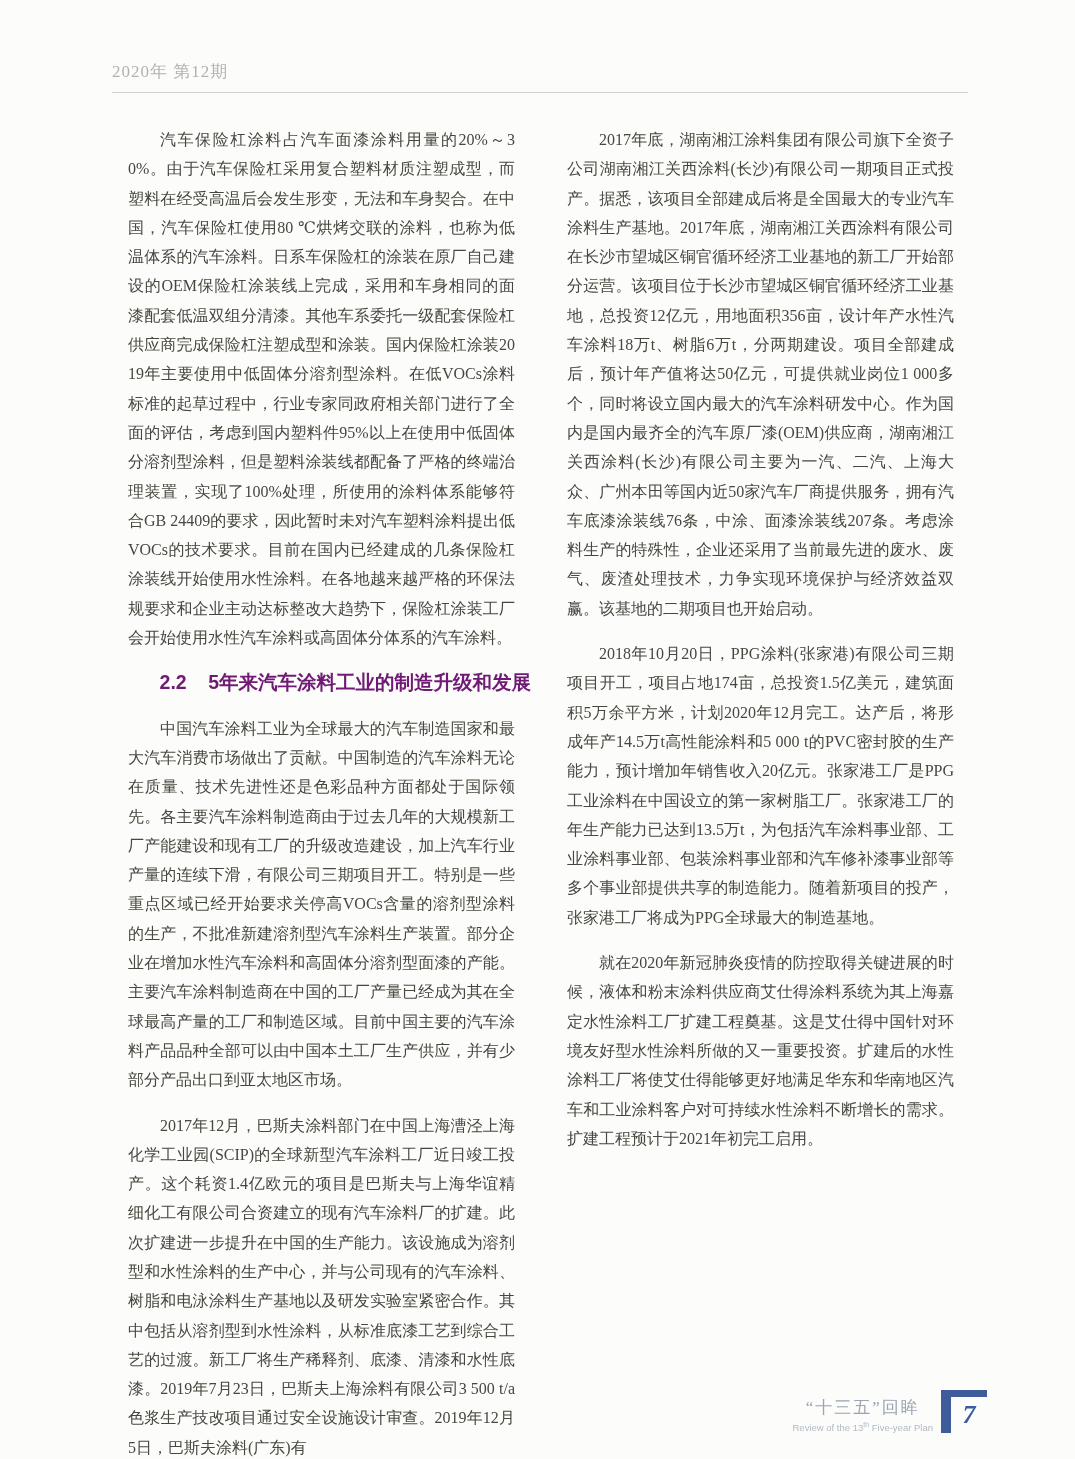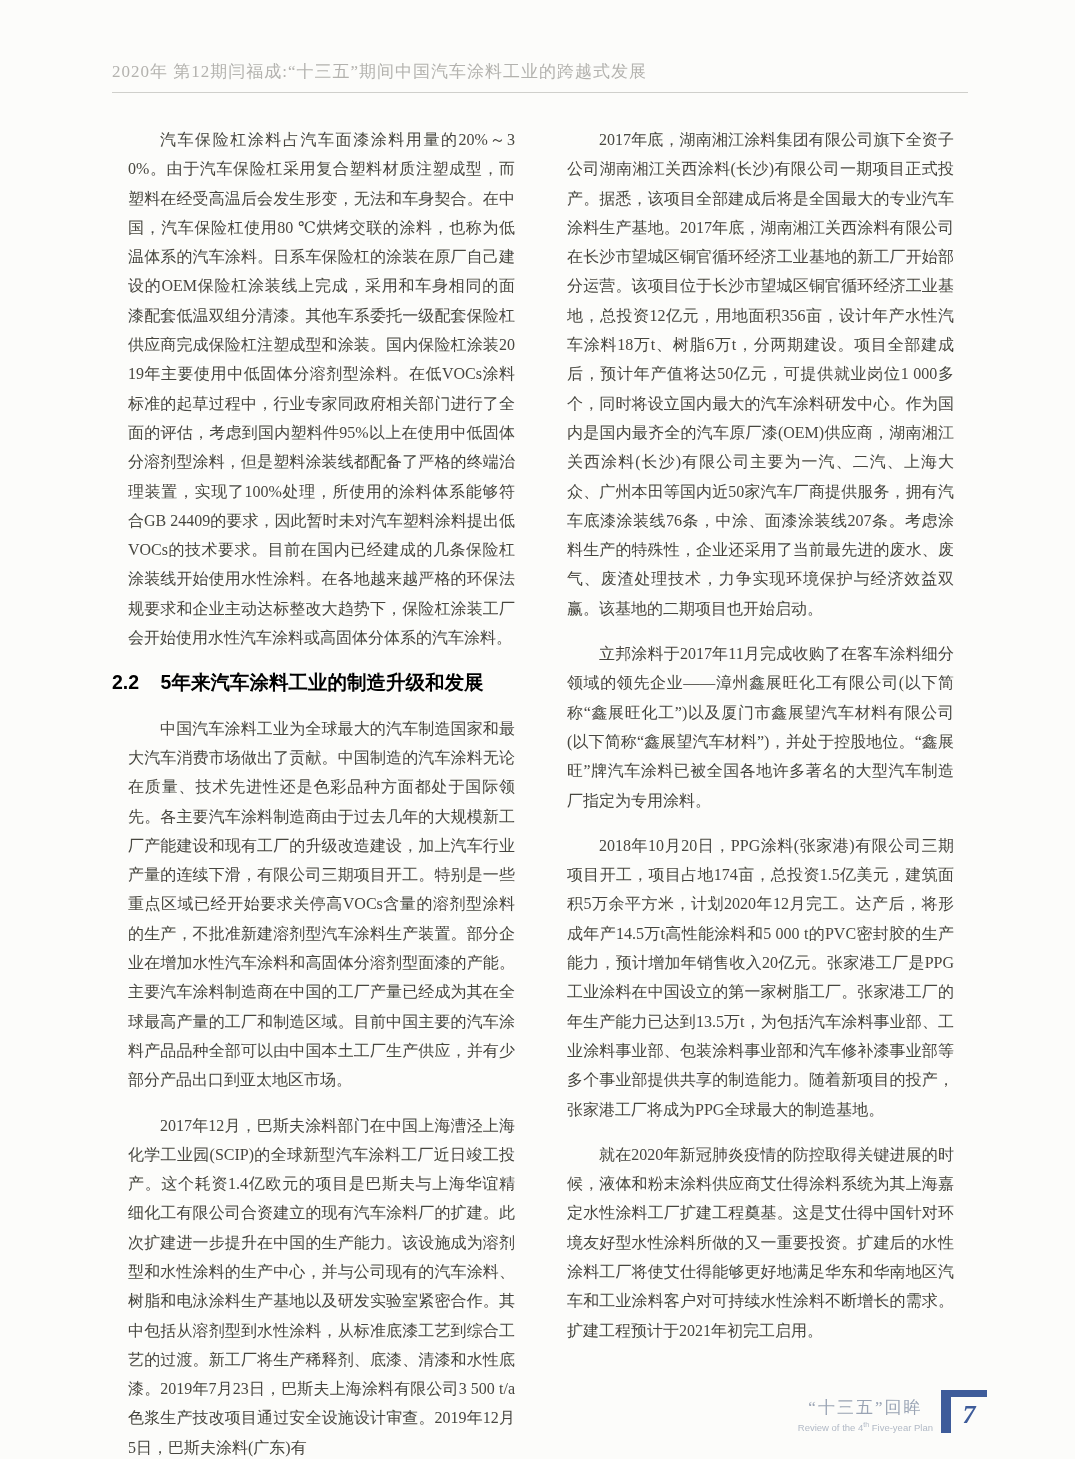--- a/index.html
+++ b/index.html
@@ -40,21 +40,22 @@
     text-justify:inter-character;
     word-break:break-all;
   }
   .col p.indent { text-indent:2em; }
   .sec-heading {
     margin:0;
     font-family:"Liberation Sans","DejaVu Sans",sans-serif;
     font-weight:bold;
     font-size:19.5px;
     line-height:29.3px;
-    color:#000000;
+    color:#701a75;
+    text-align:right;
   }
   .sec-heading .sec-num { margin-right:16px; }
   
   .footer {
     position:absolute; right:88px; bottom:26px;
     display:flex; align-items:flex-start;
   }
   .footer-titles { text-align:center; margin-top:6px; }
   .f-zh {
     color:#9aa4b4; font-size:17px; letter-spacing:2px;
@@ -79,49 +80,47 @@
     font-family:"Liberation Serif","DejaVu Serif",serif;
   }
 </style>
 </head>
 <body>
 
 <div class="page">
 
   <header class="header">
     <span class="h-left">2020年 第12期</span>
-    <span class="h-right">闫福成:“十三五”期间中国汽车涂料工业的跨越式发展</span>
   </header>
   <div class="header-rule"></div>
 
   <main class="columns">
 
     <div class="col">
       <p class="indent">汽车保险杠涂料占汽车面漆涂料用量的20%～30%。由于汽车保险杠采用复合塑料材质注塑成型，而塑料在经受高温后会发生形变，无法和车身契合。在中国，汽车保险杠使用80 ℃烘烤交联的涂料，也称为低温体系的汽车涂料。日系车保险杠的涂装在原厂自己建设的OEM保险杠涂装线上完成，采用和车身相同的面漆配套低温双组分清漆。其他车系委托一级配套保险杠供应商完成保险杠注塑成型和涂装。国内保险杠涂装2019年主要使用中低固体分溶剂型涂料。在低VOCs涂料标准的起草过程中，行业专家同政府相关部门进行了全面的评估，考虑到国内塑料件95%以上在使用中低固体分溶剂型涂料，但是塑料涂装线都配备了严格的终端治理装置，实现了100%处理，所使用的涂料体系能够符合GB 24409的要求，因此暂时未对汽车塑料涂料提出低VOCs的技术要求。目前在国内已经建成的几条保险杠涂装线开始使用水性涂料。在各地越来越严格的环保法规要求和企业主动达标整改大趋势下，保险杠涂装工厂会开始使用水性汽车涂料或高固体分体系的汽车涂料。</p>
       <h2 class="sec-heading">
         <span class="sec-num">2.2</span>
         <span class="sec-title">5年来汽车涂料工业的制造升级和发展</span>
       </h2>
       <p class="indent">中国汽车涂料工业为全球最大的汽车制造国家和最大汽车消费市场做出了贡献。中国制造的汽车涂料无论在质量、技术先进性还是色彩品种方面都处于国际领先。各主要汽车涂料制造商由于过去几年的大规模新工厂产能建设和现有工厂的升级改造建设，加上汽车行业产量的连续下滑，有限公司三期项目开工。特别是一些重点区域已经开始要求关停高VOCs含量的溶剂型涂料的生产，不批准新建溶剂型汽车涂料生产装置。部分企业在增加水性汽车涂料和高固体分溶剂型面漆的产能。主要汽车涂料制造商在中国的工厂产量已经成为其在全球最高产量的工厂和制造区域。目前中国主要的汽车涂料产品品种全部可以由中国本土工厂生产供应，并有少部分产品出口到亚太地区市场。</p>
       <p class="indent">2017年12月，巴斯夫涂料部门在中国上海漕泾上海化学工业园(SCIP)的全球新型汽车涂料工厂近日竣工投产。这个耗资1.4亿欧元的项目是巴斯夫与上海华谊精细化工有限公司合资建立的现有汽车涂料厂的扩建。此次扩建进一步提升在中国的生产能力。该设施成为溶剂型和水性涂料的生产中心，并与公司现有的汽车涂料、树脂和电泳涂料生产基地以及研发实验室紧密合作。其中包括从溶剂型到水性涂料，从标准底漆工艺到综合工艺的过渡。新工厂将生产稀释剂、底漆、清漆和水性底漆。2019年7月23日，巴斯夫上海涂料有限公司3 500 t/a色浆生产技改项目通过安全设施设计审查。2019年12月5日，巴斯夫涂料(广东)有</p>
     </div>
 
     <div class="col">
       <p class="indent">2017年底，湖南湘江涂料集团有限公司旗下全资子公司湖南湘江关西涂料(长沙)有限公司一期项目正式投产。据悉，该项目全部建成后将是全国最大的专业汽车涂料生产基地。2017年底，湖南湘江关西涂料有限公司在长沙市望城区铜官循环经济工业基地的新工厂开始部分运营。该项目位于长沙市望城区铜官循环经济工业基地，总投资12亿元，用地面积356亩，设计年产水性汽车涂料18万t、树脂6万t，分两期建设。项目全部建成后，预计年产值将达50亿元，可提供就业岗位1 000多个，同时将设立国内最大的汽车涂料研发中心。作为国内是国内最齐全的汽车原厂漆(OEM)供应商，湖南湘江关西涂料(长沙)有限公司主要为一汽、二汽、上海大众、广州本田等国内近50家汽车厂商提供服务，拥有汽车底漆涂装线76条，中涂、面漆涂装线207条。考虑涂料生产的特殊性，企业还采用了当前最先进的废水、废气、废渣处理技术，力争实现环境保护与经济效益双赢。该基地的二期项目也开始启动。</p>
-      <p class="indent">立邦涂料于2017年11月完成收购了在客车涂料细分领域的领先企业——漳州鑫展旺化工有限公司(以下简称“鑫展旺化工”)以及厦门市鑫展望汽车材料有限公司(以下简称“鑫展望汽车材料”)，并处于控股地位。“鑫展旺”牌汽车涂料已被全国各地许多著名的大型汽车制造厂指定为专用涂料。</p>
       <p class="indent">2018年10月20日，PPG涂料(张家港)有限公司三期项目开工，项目占地174亩，总投资1.5亿美元，建筑面积5万余平方米，计划2020年12月完工。达产后，将形成年产14.5万t高性能涂料和5 000 t的PVC密封胶的生产能力，预计增加年销售收入20亿元。张家港工厂是PPG工业涂料在中国设立的第一家树脂工厂。张家港工厂的年生产能力已达到13.5万t，为包括汽车涂料事业部、工业涂料事业部、包装涂料事业部和汽车修补漆事业部等多个事业部提供共享的制造能力。随着新项目的投产，张家港工厂将成为PPG全球最大的制造基地。</p>
       <p class="indent">就在2020年新冠肺炎疫情的防控取得关键进展的时候，液体和粉末涂料供应商艾仕得涂料系统为其上海嘉定水性涂料工厂扩建工程奠基。这是艾仕得中国针对环境友好型水性涂料所做的又一重要投资。扩建后的水性涂料工厂将使艾仕得能够更好地满足华东和华南地区汽车和工业涂料客户对可持续水性涂料不断增长的需求。扩建工程预计于2021年初完工启用。</p>
 
     </div>
 
   </main>
 
   <footer class="footer">
     <div class="footer-titles">
       <div class="f-zh">“十三五”回眸</div>
-      <div class="f-en"><span>Review of the 4</span><sup>th</sup><span> Five-year Plan</span></div>
+      <div class="f-en"><span>Review of the 13</span><sup>th</sup><span> Five-year Plan</span></div>
     </div>
     <div class="pagebox">
       <span class="pagenum">7</span>
     </div>
   </footer>
 
 </div>
 
 </body></html>

